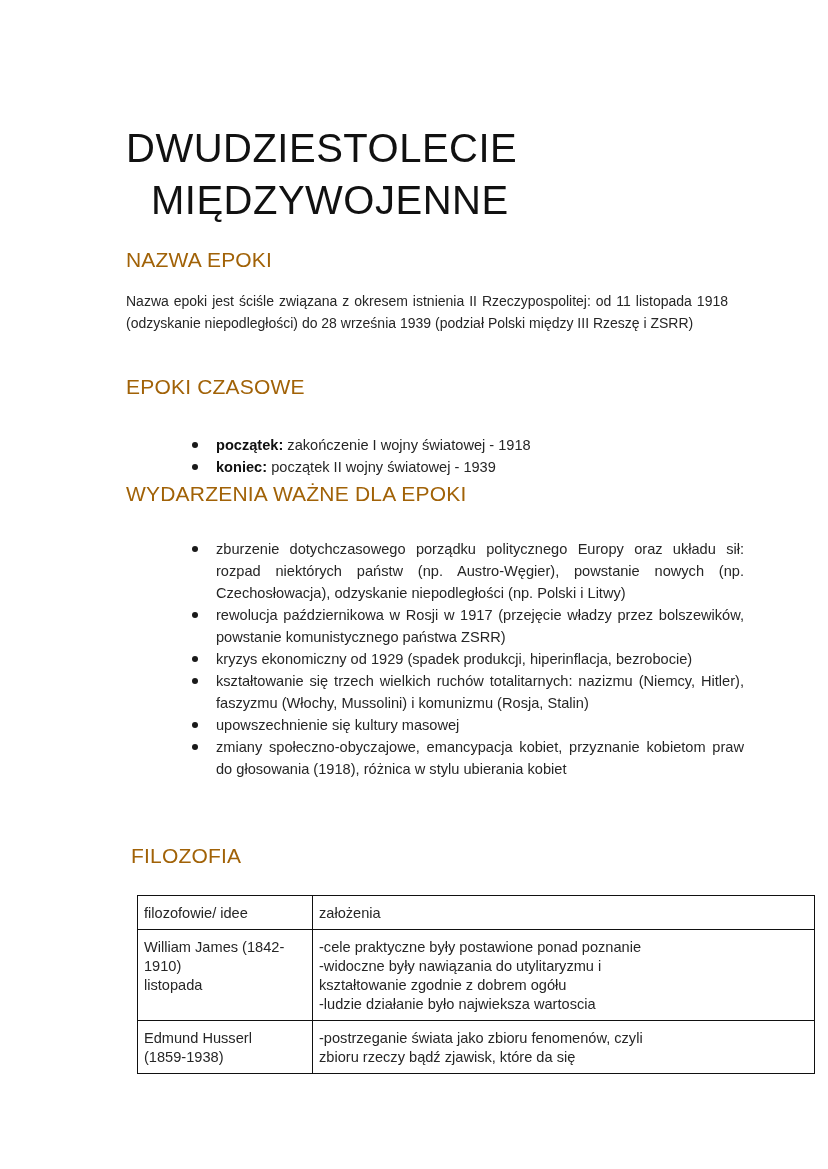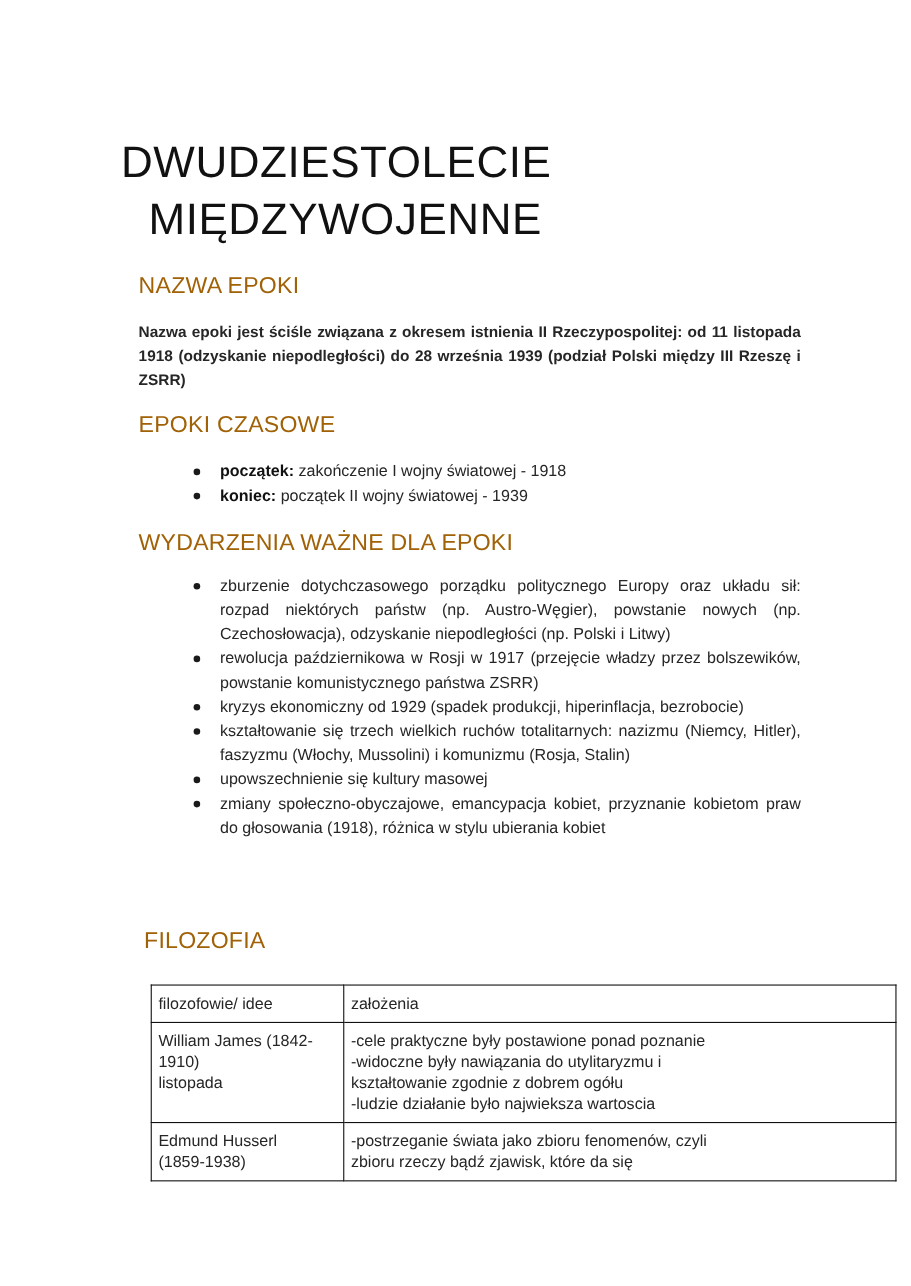--- a/index.html
+++ b/index.html
@@ -1,38 +1,37 @@
 <!DOCTYPE html>
 <html><head>
   <meta charset="utf-8">
   <style>
     html, body { margin: 0; padding: 0; background: #ffffff; }
     body {
       width: 828px; height: 1169px; position: relative; overflow: hidden;
       font-family: "DejaVu Sans", sans-serif; color: #1a1a1a;
     }
     .title {
-      position: absolute; left: 110px; top: 122px; margin: 0;
+      position: absolute; left: 126px; top: 122px; margin: 0;
       font-size: 40px; font-weight: 300; line-height: 52px; letter-spacing: 0.5px;
       font-family: "Liberation Sans", sans-serif; color: #111;
     }
     .title .l2 { display: block; padding-left: 25px; }
     .h2 {
       position: absolute; left: 126px; margin: 0;
       font-family: "Liberation Sans", sans-serif;
       font-size: 21px; font-weight: 400; color: #a16207; letter-spacing: 0.2px;
     }
     .para {
       position: absolute; left: 126px; width: 602px; margin: 0;
       font-size: 14px; line-height: 22px; text-align: justify; color: #262626;
       font-family: "Liberation Sans", sans-serif;
-      font-weight: bold;
     }
     ul.blist {
-      position: absolute; left: 176px; width: 552px; margin: 0; padding: 0;
+      position: absolute; left: 176px; width: 552px; margin: 16px; padding: 0;
       list-style: none; font-family: "Liberation Sans", sans-serif;
       font-size: 14.6px; line-height: 22px; color: #262626;
     }
     ul.blist li { position: relative; padding-left: 24px; text-align: justify; }
     ul.blist li::before {
       content: ""; position: absolute; left: 0; top: 8px;
       width: 6px; height: 6px; border-radius: 50%; background: #1a1a1a;
     }
     ul.blist b { font-weight: 700; color: #111; }
     table.philo {

